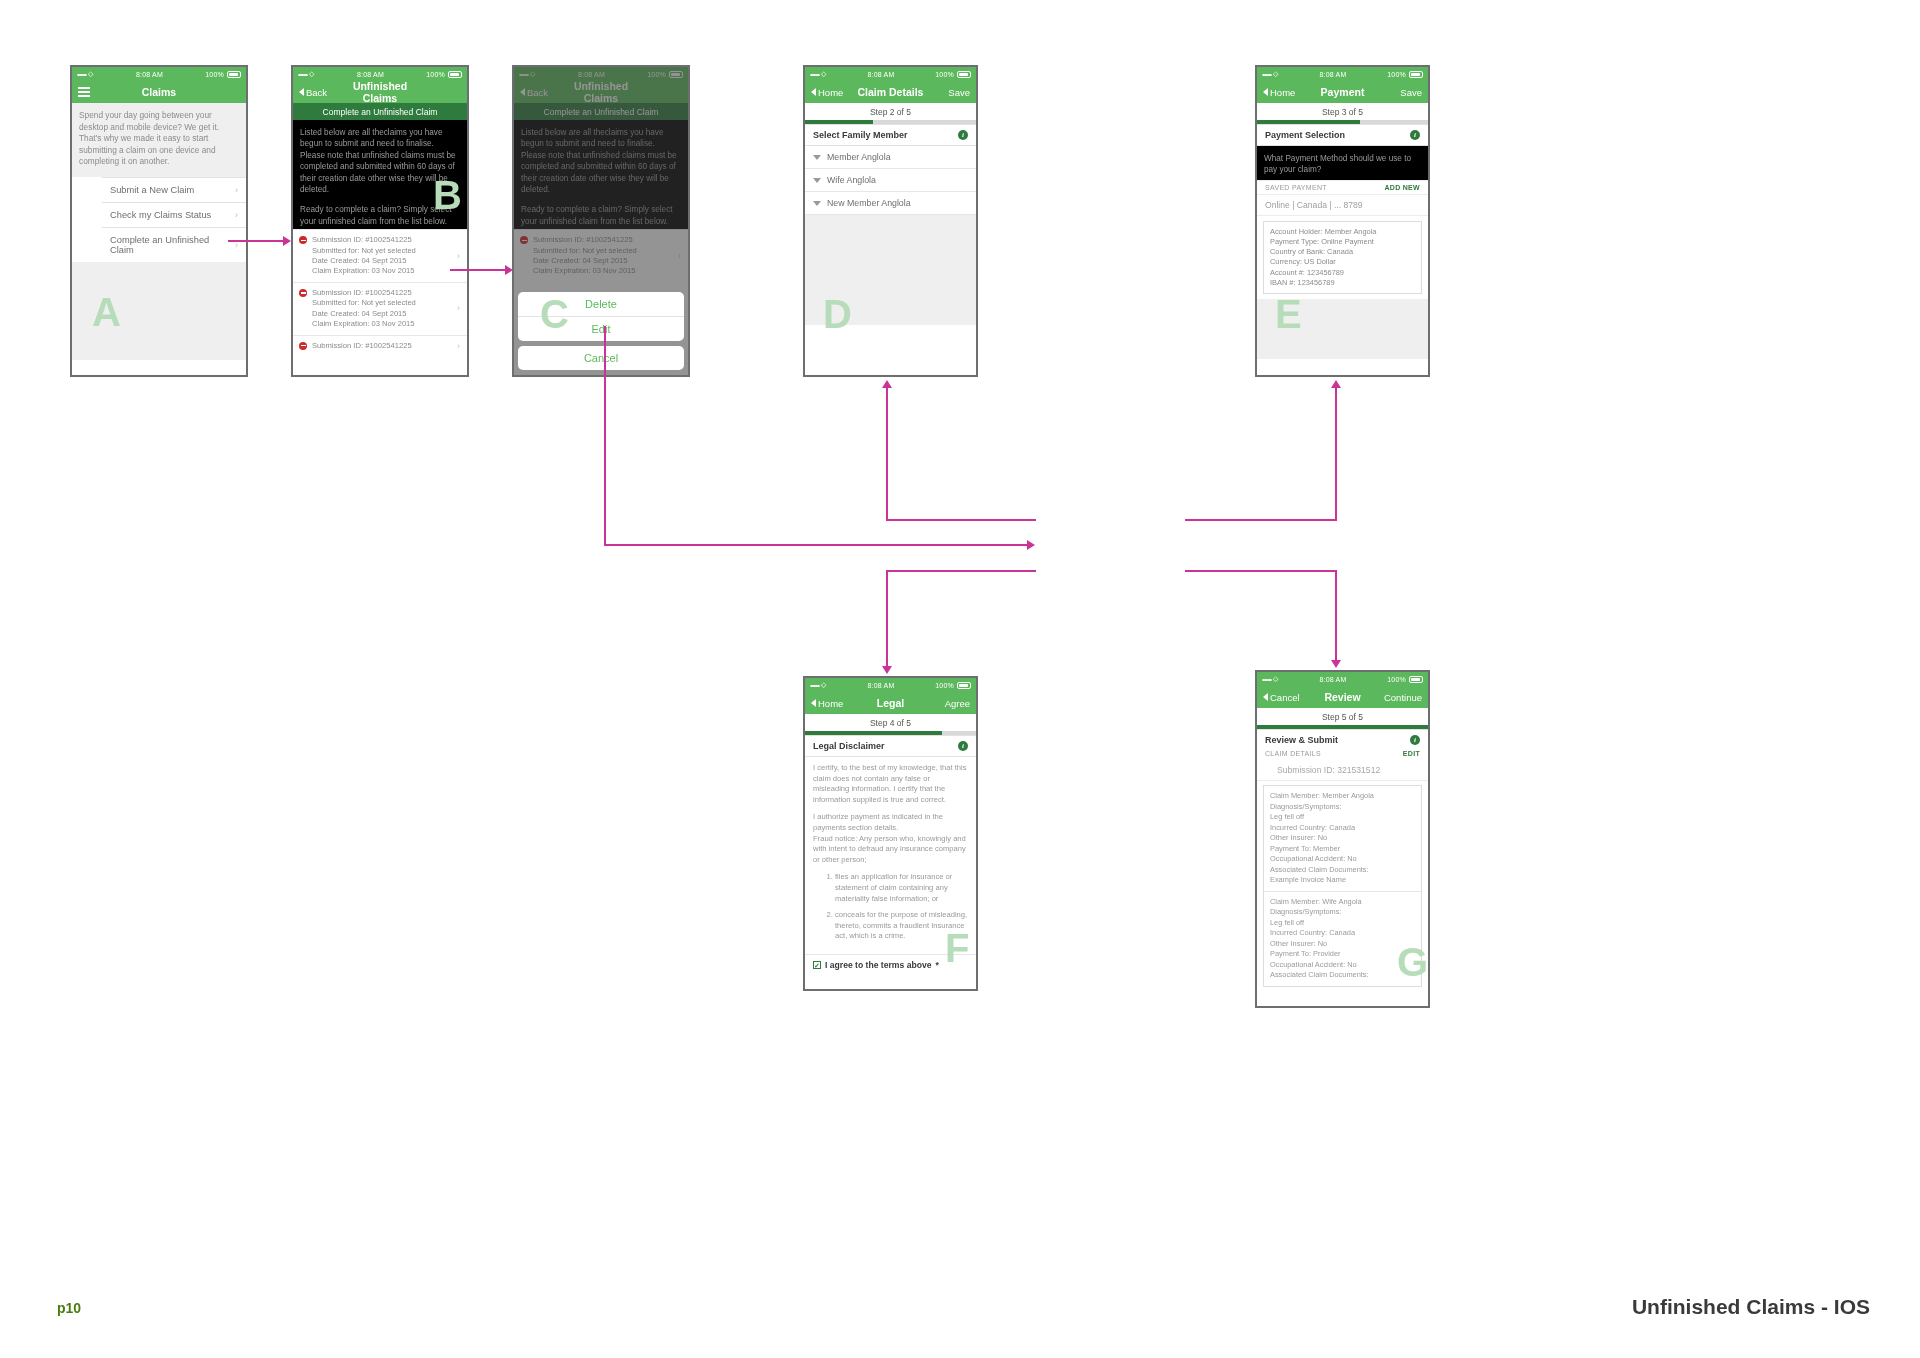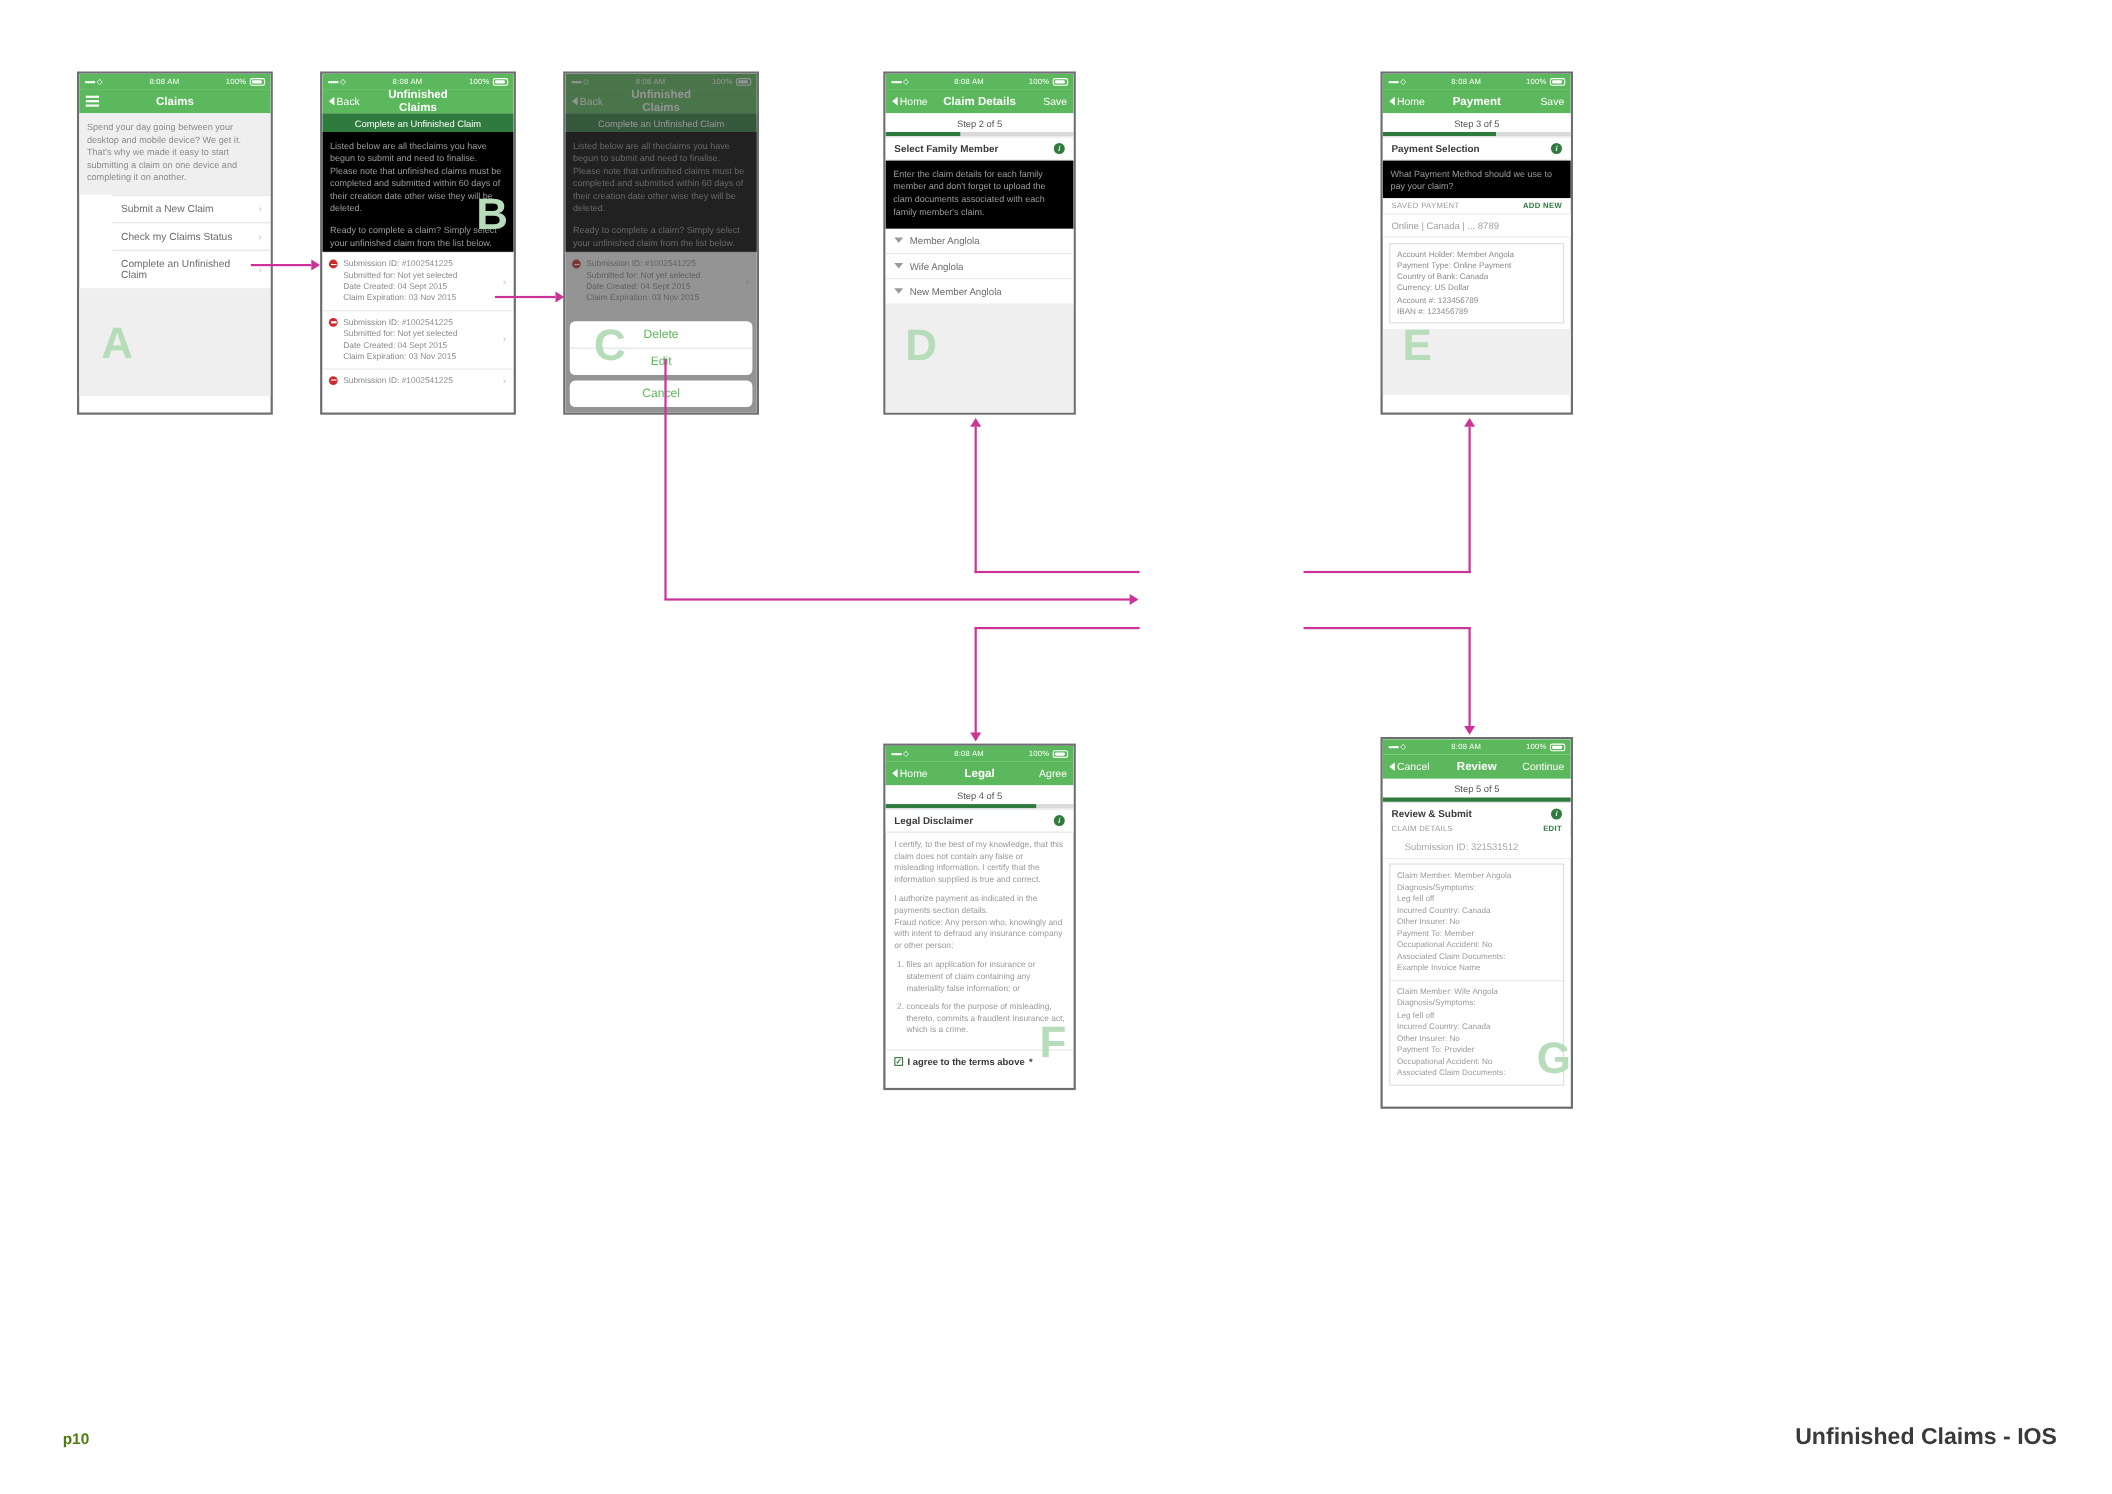--- a/index.html
+++ b/index.html
@@ -83,21 +83,21 @@
             padding:5px 6px; font-size:7.4px; color:#8b8b8b;
             line-height:10.2px; }
   .savedrow{ background:#fff; border-top:1px solid #ececec;
              border-bottom:1px solid #ececec; padding:5px 8px;
              font-size:8.6px; color:#a0a0a0; }
 
   .legaltxt{ padding:6px 8px; font-size:7.6px; color:#9a9a9a;
              line-height:10.6px;}
   .legaltxt p{ margin-bottom:7px;}
   .legaltxt ol{ margin:0 0 6px 11px;}
-  .legaltxt li{ margin-bottom:6px;}
+  .legaltxt li{ margin-bottom:6px;margin-left:11px;}
   .agreerow{ border-top:1px solid #e6e6e6; padding:5px 8px;
              font-size:8.6px; color:#3a3a3a; font-weight:bold;
              display:flex; gap:4px; align-items:center;}
   .cbox{ width:8px;height:8px;border:1px solid #2f7a3d;color:#2f7a3d;
          font-size:7px; line-height:7px; text-align:center;}
 
   .revcard{ margin:4px 6px; border:1px solid #dcdcdc; background:#fff;
             font-size:7.4px; color:#9a9a9a; line-height:10.5px; }
   .revblock{ padding:5px 6px; }
   .revblock + .revblock{ border-top:1px solid #e6e6e6; }
@@ -300,21 +300,20 @@
       <span class="nav-right">Save</span>
     </div>
     <div class="stepbar">Step 2 of 5</div>
     <div class="progress">
         <span style="width:40%"></span>
       </div>
     <div class="sechdr">
       <span class="t">Select Family Member</span>
       <span class="info-i">i</span>
     </div>
-    <div class="introwhite">Enter the claim details for each family member and don't forget to upload the clam documents associated with each family member's claim.</div>
     <div>
       <div class="expandrow">
         <span class="chev-d"></span>
         <span>Member Anglola</span>
       </div>
       <div class="expandrow">
         <span class="chev-d"></span>
         <span>Wife Anglola</span>
       </div>
       <div class="expandrow">

